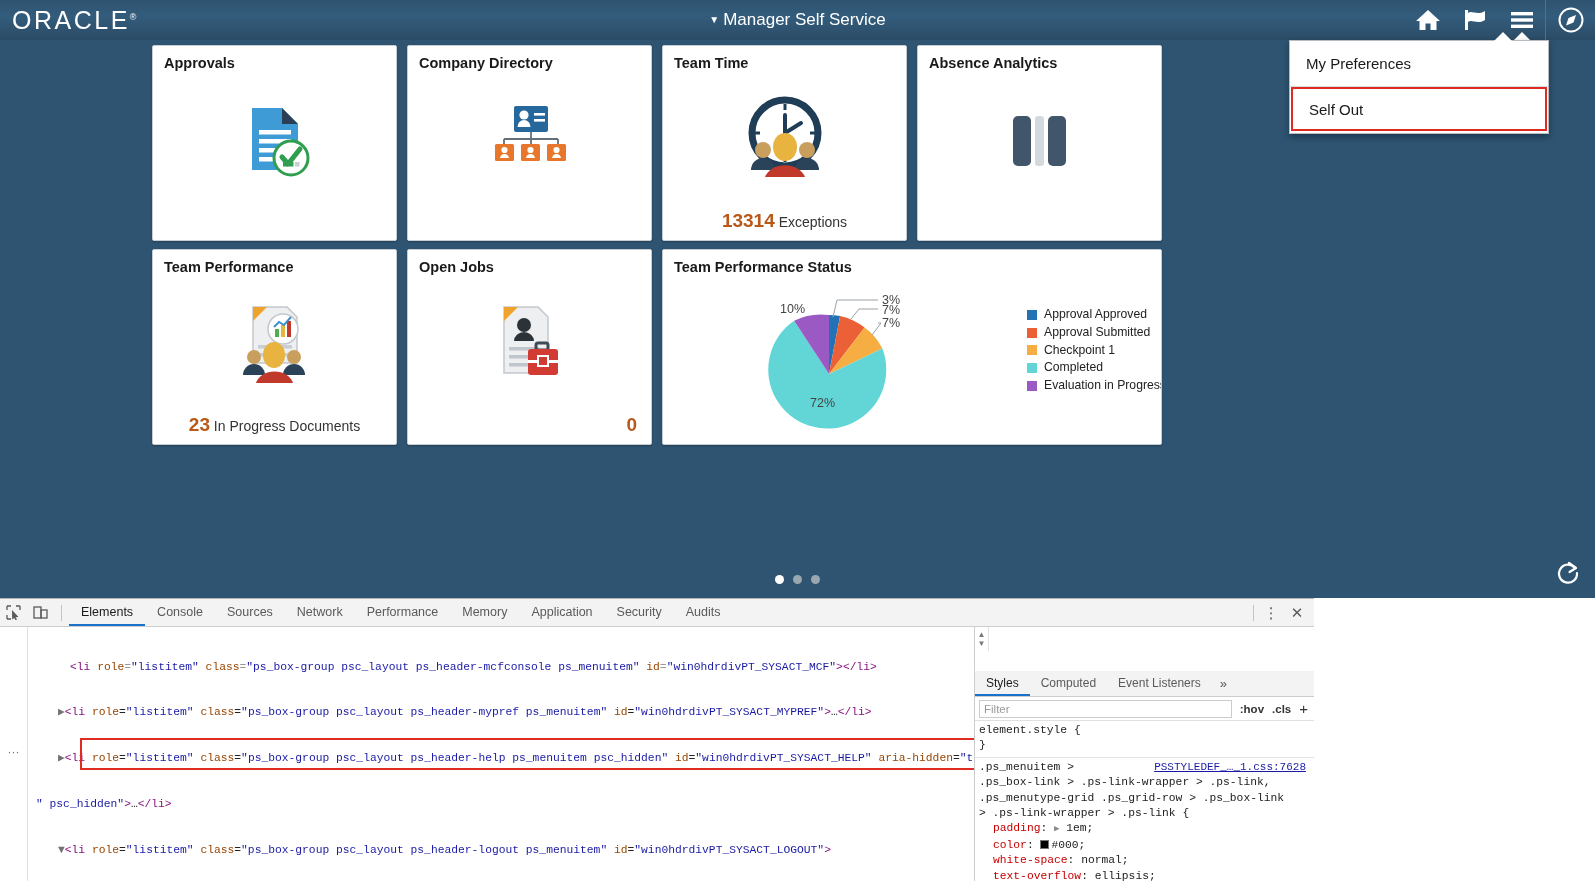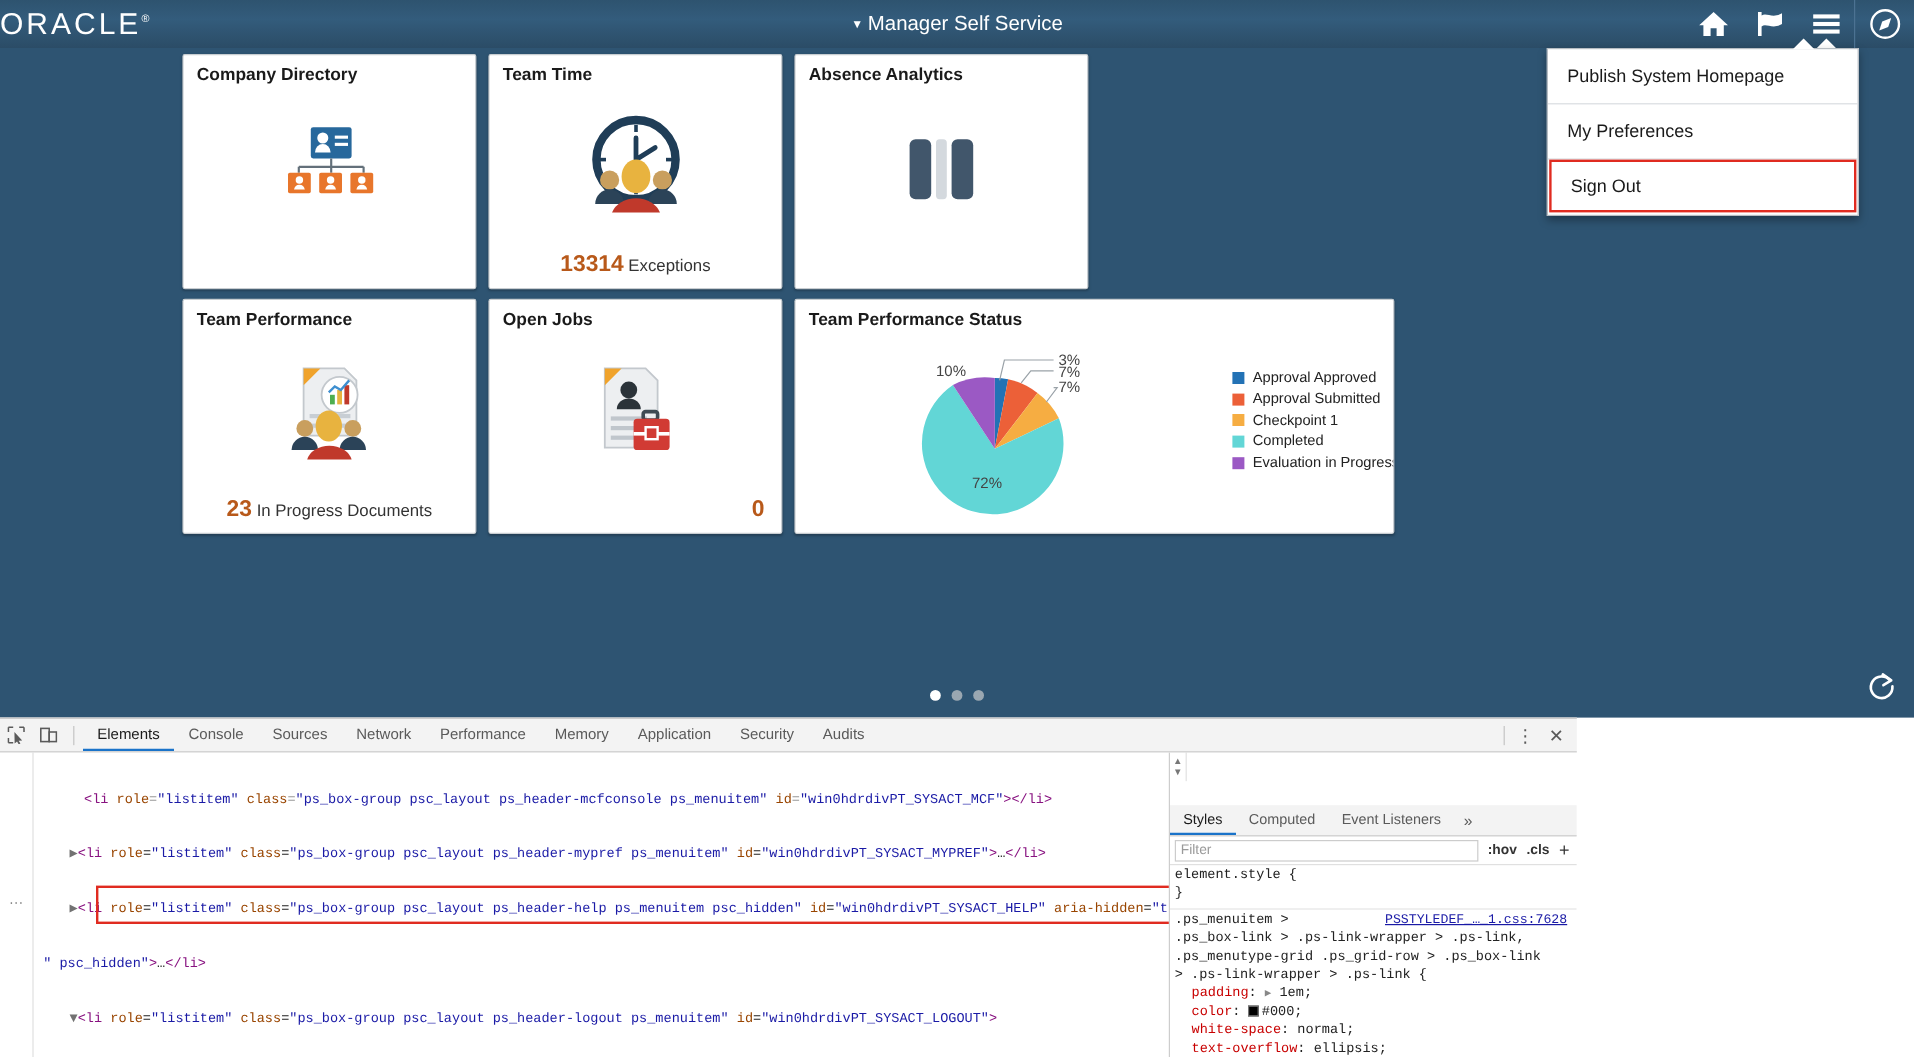--- a/index.html
+++ b/index.html
@@ -11,21 +11,21 @@
   #app { position: relative; width: 1595px; height: 881px; }
 
   
   .ps-header {
     position: absolute; top: 0; left: 0; width: 1595px; height: 40px;
     background: linear-gradient(to bottom, #2e536f 0%, #335c7c 40%, #2b4c66 100%);
     border-bottom: 1px solid #1d3purple;
     display: flex; align-items: center;
   }
   .oracle-logo {
-    color: #fff; font-family: "Liberation Sans", sans-serif;
+    margin-left: 12px; color: #fff; font-family: "Liberation Sans", sans-serif;
     font-size: 25px; font-weight: 400; letter-spacing: 2.5px;
     position: relative;
   }
   .oracle-logo .reg { font-size: 9px; vertical-align: super; letter-spacing: 0; }
   .ps-title {
     position: absolute; left: 0; right: 0; text-align: center;
     color: #fff; font-size: 17px; font-weight: 400; pointer-events: none;
   }
   .ps-title .caret {
     font-size: 10px; margin-right: 4px; display: inline-block;
@@ -252,20 +252,39 @@
       </div>
     </div>
   </div>
 
   <div class="ps-body">
 
     <div class="tile-grid">
 
       <div class="tile-row">
 
+        <div class="tile">
+          <div class="tile-title">Approvals</div>
+          <div class="tile-art">
+            <svg width="86" height="86" viewBox="0 0 86 86">
+              <path d="M20 12 h30 l16 16 v46 h-46 z" fill="#3e9bd5"></path>
+              <path d="M50 12 v16 h16 z" fill="#2a3f55"></path>
+              <rect x="27" y="34" width="32" height="4.5" fill="#fff"></rect>
+              <rect x="27" y="43" width="32" height="4.5" fill="#fff"></rect>
+              <rect x="27" y="52" width="32" height="4.5" fill="#fff"></rect>
+              <rect x="27" y="61" width="22" height="4.5" fill="#fff"></rect>
+              <circle cx="59" cy="62" r="17" fill="#fff" stroke="#2f9e4e" stroke-width="3"></circle>
+              <path d="M50 61 l6 7 l12 -15" fill="none" stroke="#2f9e4e" stroke-width="5" stroke-linecap="round" stroke-linejoin="round"></path>
+              <rect x="51" y="66" width="4.5" height="4.5" fill="#2f9e4e"></rect>
+              <rect x="57" y="66" width="4.5" height="4.5" fill="#2f9e4e"></rect>
+              <rect x="63" y="66" width="4.5" height="4.5" fill="#c8cfd4"></rect>
+            </svg>
+          </div>
+          <div class="tile-footer"></div>
+        </div>
 
         <div class="tile">
           <div class="tile-title">Company Directory</div>
           <div class="tile-art">
             <svg width="86" height="86" viewBox="0 0 86 86">
               <rect x="27" y="10" width="34" height="26" rx="2" fill="#27689c"></rect>
               <circle cx="37" cy="19" r="4.6" fill="#fff"></circle>
               <path d="M30.5 31 a6.5 7 0 0 1 13 0 z" fill="#fff"></path>
               <rect x="47" y="17" width="11" height="2.6" fill="#fff"></rect>
               <rect x="47" y="23" width="11" height="2.6" fill="#fff"></rect>
@@ -435,27 +454,24 @@
     <div class="refresh-btn">
       <svg width="26" height="26" viewBox="0 0 26 26">
         <path d="M20 8 A9 9 0 1 0 22 13" fill="none" stroke="#fff" stroke-width="2.2" stroke-linecap="round"></path>
         <path d="M14 3 L21 8 L14.5 12" fill="none" stroke="#fff" stroke-width="2.2" stroke-linecap="round" stroke-linejoin="round"></path>
       </svg>
     </div>
   </div>
 
   <div class="action-menu">
     <div class="menu-item">
-        <span>Publish System Homepage</span>
-      </div>
-    <div class="menu-item">
         <span>My Preferences</span>
       </div>
     <div class="menu-item selected">
-        <span>Sign Out</span>
+        <span>Self Out</span>
       </div>
   </div>
 
   <div class="devtools">
 
     <div class="dt-toolbar">
       <div class="dt-tool-icon">
         <svg width="15" height="15" viewBox="0 0 15 15">
           <path d="M1 1 h4 M1 1 v4 M14 1 h-4 M14 1 v4 M1 14 h4 M1 14 v-4" stroke="#5a5a5a" stroke-width="1.3" fill="none"></path>
           <path d="M6 5 L12.5 12 L9.5 12.3 L11 14.6 L9.6 15.3 L8.2 13 L6.2 14.5 Z" fill="#5a5a5a"></path>

